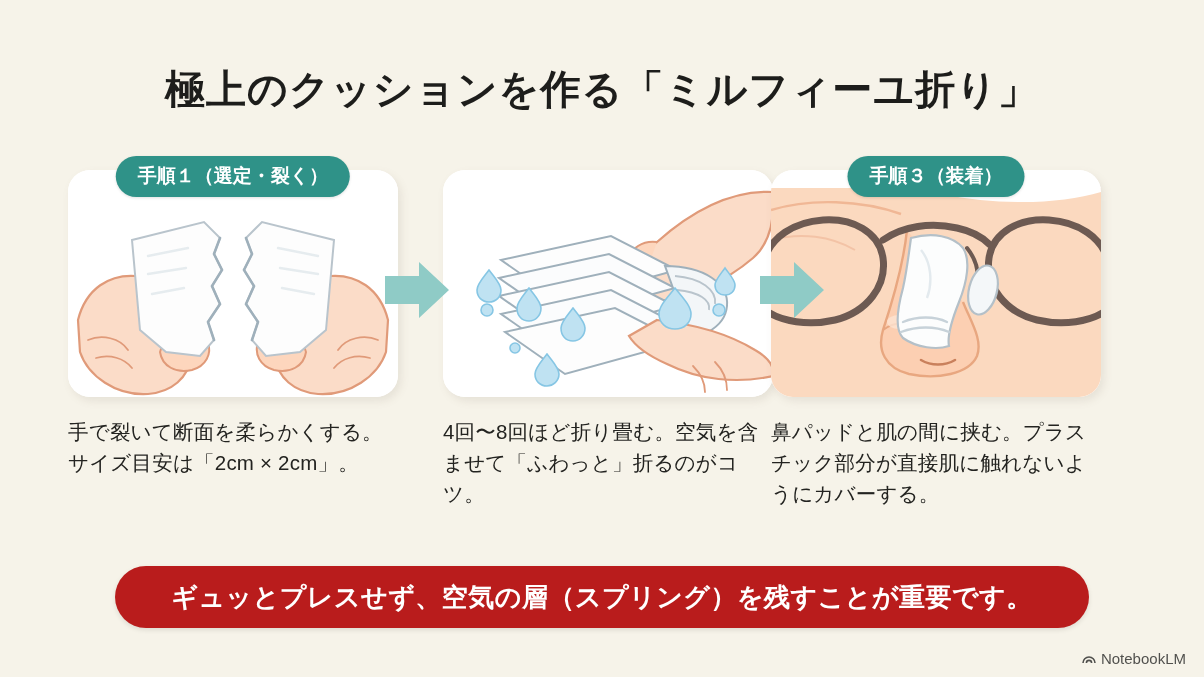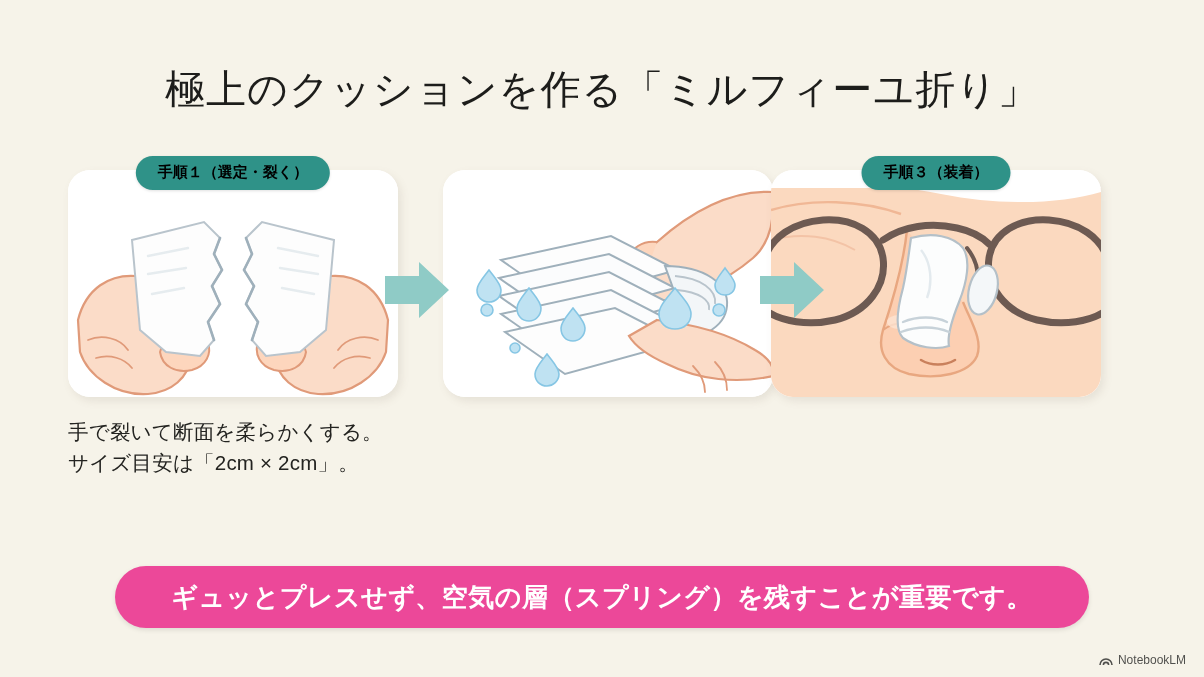--- a/index.html
+++ b/index.html
@@ -9,36 +9,36 @@
     font-family:"Liberation Sans","DejaVu Sans",sans-serif;
     overflow:hidden;
     position:relative;
   }
   .page{position:absolute;inset:0;}
 
   
   .title{
     position:absolute;left:0;right:0;top:62px;
     text-align:center;
-    font-size:40px;font-weight:normal;
+    font-size:40px;font-weight:bold;
     letter-spacing:1px;
     color:#1d1d1b;
     white-space:nowrap;
   }
 
   
   .col{position:absolute;top:170px;width:330px;}
   .col-1{left:68px;}
   .col-2{left:443px;}
   .col-3{left:771px;}
 
   .badge{
     position:absolute;top:-14px;left:50%;transform:translateX(-50%);
-    background:#2f9288;color:#000000;
-    font-size:15px;font-weight:bold;
+    background:#2f9288;color:#ffffff;
+    font-size:19px;font-weight:bold;
     padding:7px 22px 8px;border-radius:22px;
     white-space:nowrap;z-index:5;
     box-shadow:0 1px 3px rgba(0,0,0,.12);
   }
 
   .card{
     position:relative;
     width:330px;height:227px;
     background:#ffffff;
     border-radius:22px;
@@ -59,35 +59,35 @@
   
   .arrow{position:absolute;top:258px;width:72px;height:64px;}
   .arrow-1{left:381px;}
   .arrow-2{left:756px;}
   .arrow svg{display:block;width:100%;height:100%;}
 
   
   .banner{
     position:absolute;left:115px;top:566px;
     width:974px;height:62px;
-    background:#ec4899;
+    background:#b91c1c;
     border-radius:31px;
     display:flex;align-items:center;justify-content:center;
     box-shadow:0 2px 5px rgba(0,0,0,.10);
   }
   .banner-text{
     color:#ffffff;font-size:26px;font-weight:bold;
     letter-spacing:.5px;white-space:nowrap;
   }
 
   
   .watermark{
     position:absolute;right:18px;bottom:10px;
     display:flex;align-items:center;gap:5px;
-    color:#3a3a38;font-size:12px;
+    color:#3a3a38;font-size:15px;
     opacity:.88;
   }
   .watermark svg{display:block;}
 </style>
 </head>
 <body>
 
 <div class="page">
 
   <div class="title">極上のクッションを作る「ミルフィーユ折り」</div>
@@ -149,20 +149,21 @@
           <path d="M130 138 C136 146 142 152 142 158 C142 166 136 171 130 171 C123 171 118 166 118 158 C118 152 124 146 130 138 Z"></path>
           <path d="M232 118 C240 128 248 136 248 144 C248 153 241 159 232 159 C223 159 216 153 216 144 C216 136 224 128 232 118 Z"></path>
           <path d="M282 98 C287 105 292 110 292 115 C292 121 288 125 282 125 C276 125 272 121 272 115 C272 110 277 105 282 98 Z"></path>
           <path d="M104 184 C110 192 116 198 116 204 C116 211 110 216 104 216 C97 216 92 211 92 204 C92 198 98 192 104 184 Z"></path>
           <circle cx="44" cy="140" r="6"></circle>
           <circle cx="276" cy="140" r="6"></circle>
           <circle cx="72" cy="178" r="5"></circle>
         </g>
       </svg>
     </div>
+    <div class="caption">4回〜8回ほど折り畳む。空気を含ませて「ふわっと」折るのがコツ。</div>
   </div>
 
   <div class="col col-3">
     <div class="badge">手順３（装着）</div>
     <div class="card">
       <svg viewBox="0 0 330 227">
         <rect x="0" y="0" width="330" height="227" fill="#ffffff"></rect>
 
         <rect x="0" y="18" width="330" height="209" fill="#fbd9bf"></rect>
         <path d="M0 18 C60 10 120 14 170 24 C230 36 290 34 330 22 L330 18 Z" fill="#ffffff"></path>
@@ -185,20 +186,21 @@
           <path d="M196 78 C204 88 208 100 206 112" fill="none" stroke="#6d5a52" stroke-width="4" stroke-linecap="round"></path>
           <ellipse cx="206" cy="112" rx="6" ry="6" fill="#6d5a52"></ellipse>
           <ellipse cx="212" cy="120" rx="14" ry="25" fill="#f4f7f9" stroke="#b4c0c8" stroke-width="2.2" transform="rotate(14 212 120)"></ellipse>
         </g>
 
         <path d="M140 68 C162 62 182 66 192 78 C200 90 196 112 188 132 C180 152 176 166 178 176 C166 180 146 178 132 168 C124 160 126 140 132 118 C136 100 138 82 140 68 Z" fill="#fcfdfd" stroke="#b4c0c8" stroke-width="2.2"></path>
         <path d="M132 152 C146 146 164 146 176 152 M130 162 C146 156 164 156 178 162" fill="none" stroke="#c7d2d9" stroke-width="2.4" stroke-linecap="round"></path>
         <path d="M150 80 C160 92 162 112 156 128" fill="none" stroke="#e3eaee" stroke-width="2.4"></path>
       </svg>
     </div>
+    <div class="caption">鼻パッドと肌の間に挟む。プラスチック部分が直接肌に触れないようにカバーする。</div>
   </div>
 
   <div class="arrow arrow-1">
     <svg viewBox="0 0 72 64">
       <path d="M4 18 L38 18 L38 4 L68 32 L38 60 L38 46 L4 46 Z" fill="#8fcbc6"></path>
     </svg>
   </div>
   <div class="arrow arrow-2">
     <svg viewBox="0 0 72 64">
       <path d="M4 18 L38 18 L38 4 L68 32 L38 60 L38 46 L4 46 Z" fill="#8fcbc6"></path>

